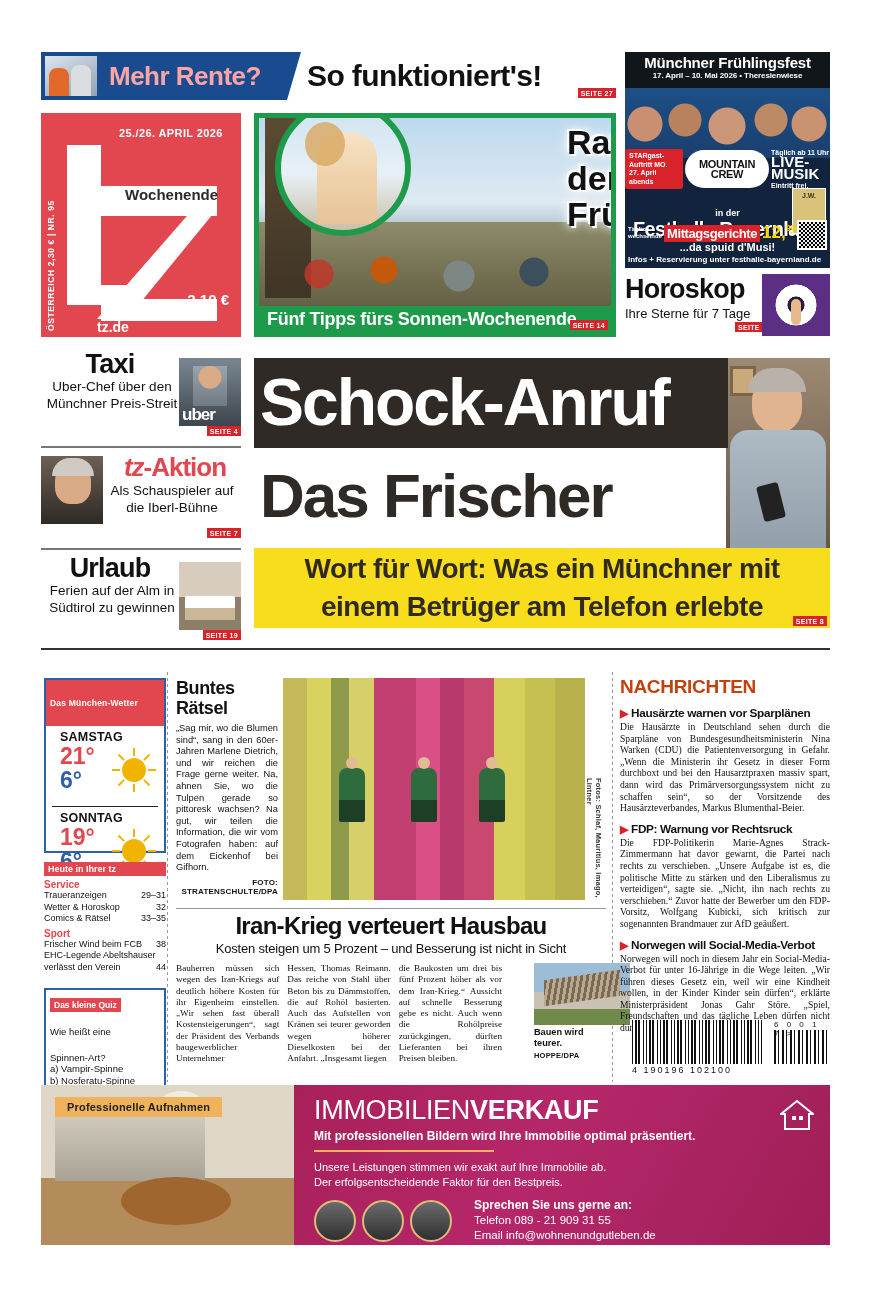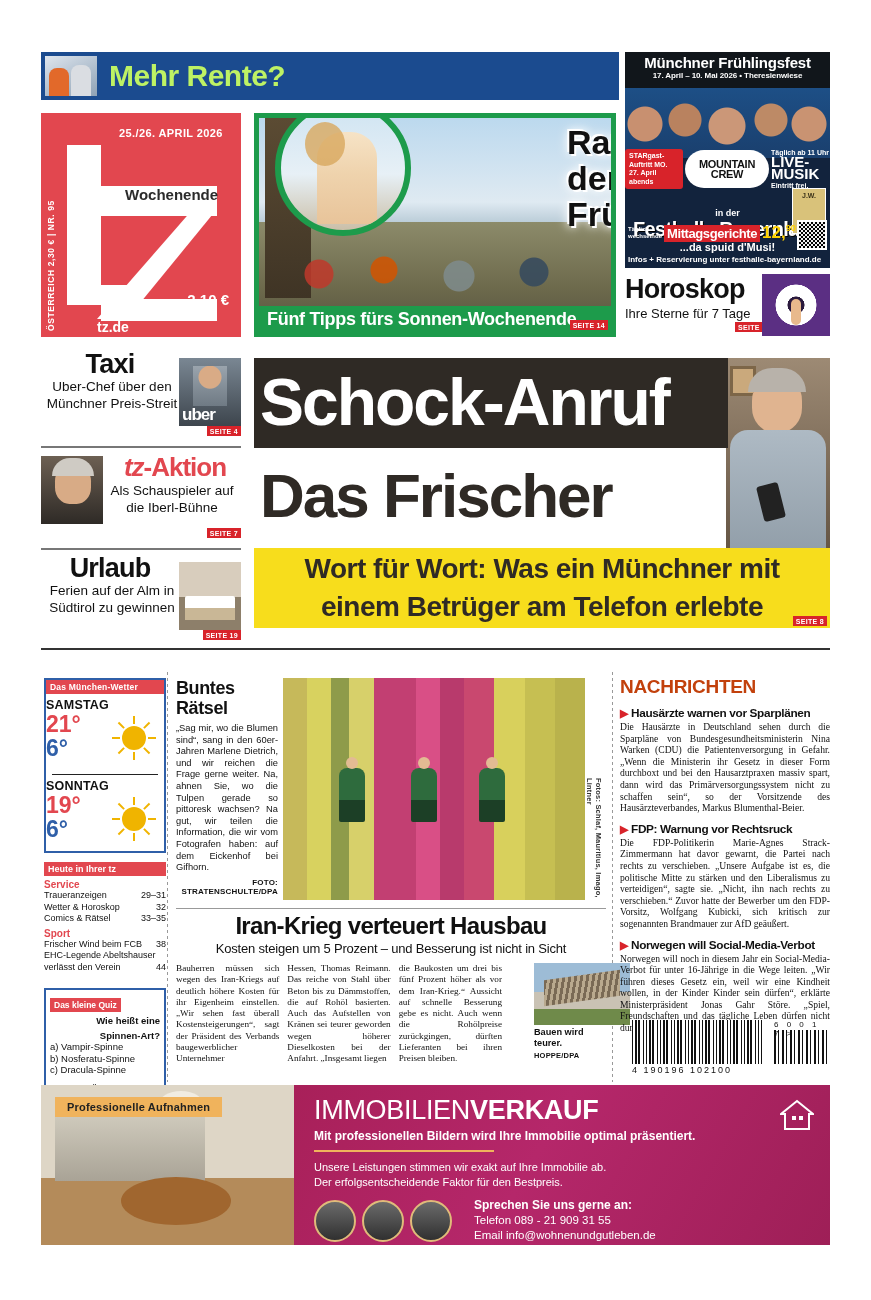--- a/index.html
+++ b/index.html
@@ -34,21 +34,21 @@
   }
   .banner-thumb::before{
     content:""; position:absolute; left:4px; top:12px; width:20px; height:28px;
     border-radius:8px 8px 0 0; background:#e2692a;
   }
   .banner-thumb::after{
     content:""; position:absolute; left:26px; top:9px; width:20px; height:31px;
     border-radius:8px 8px 0 0; background:#dadde2;
   }
   .banner-left {
-    color: #bef264; font-weight: bold; font-size: 30px; letter-spacing: -0.5px;
+    color: #fca5a5; font-weight: bold; font-size: 26px; letter-spacing: -0.5px;
     margin-left: 12px; white-space: nowrap;
   }
   .banner-white {
     position: absolute; right: 0; top: 0; height: 48px; width: 332px;
     background: #fff;
     clip-path: polygon(14px 0, 100% 0, 100% 100%, 0 100%);
     display: flex; align-items: center;
   }
   .banner-right {
     color: #111; font-weight: bold; font-size: 30px; letter-spacing: -0.6px;
@@ -369,23 +369,23 @@
   .vdash-2 { position: absolute; left: 612px; top: 672px; width: 1px; height: 410px;
              background: repeating-linear-gradient(#999 0 3px, transparent 3px 6px); }
 
   
   .wx {
     position: absolute; left: 44px; top: 678px; width: 122px; height: 175px;
     border: 2px solid #2f5fa8; background: #fff;
   }
   .wx-head {
     background: #e2474f; color: #fff; font-size: 8.5px; font-weight: bold;
-    padding: 2px 4px; letter-spacing: .2px;
-  }
-  .wx-day { padding: 4px 6px 2px 0; position: relative; height: 80px; }
+    padding: 18px 4px; letter-spacing: .2px;
+  }
+  .wx-day { padding: 4px 6px 2px 14px; position: relative; height: 80px; }
   .wx-name { font-size: 12.5px; font-weight: bold; letter-spacing: .2px; }
   .wx-hi { font-size: 23px; color: #e2474f; font-weight: bold; line-height: 24px; }
   .wx-lo { font-size: 23px; color: #2f5fa8; font-weight: bold; line-height: 24px; }
   .wx-sep { height: 1px; background: #222; margin: 0 6px; }
   .sun {
     position: absolute; right: 8px; top: 22px; width: 44px; height: 44px;
   }
   .sun .disc {
     position: absolute; left: 10px; top: 10px; width: 24px; height: 24px;
     border-radius: 50%; background: #f0b400;
@@ -407,21 +407,21 @@
 
   
   .quiz {
     position: absolute; left: 44px; top: 988px; width: 122px;
     border: 2px solid #2f5fa8; padding: 4px;
   }
   .quiz-head {
     background: #e2474f; color: #fff; font-size: 8.5px; font-weight: bold;
     padding: 2px 4px; display: inline-block;
   }
-  .quiz-q { font-size: 9.5px; font-weight: bold; line-height: 11.5px; margin-top: 3px; text-align: right; }
+  .quiz-q { font-size: 9.5px; font-weight: normal; line-height: 11.5px; margin-top: 14px; }
   .quiz-a { font-size: 9.5px; line-height: 11.5px; }
   .quiz-sol { font-size: 8px; font-weight: bold; text-align: right; margin-top: 8px; letter-spacing: .2px; }
 
   
   .br { position: absolute; left: 176px; top: 678px; width: 102px; }
   .br-title { font-size: 18px; font-weight: bold; line-height: 20px; letter-spacing: -.4px; }
   .br-body { font-size: 9.3px; line-height: 11.6px; text-align: justify; margin-top: 5px;
              hyphens: auto; }
   .br-credit { font-size: 8px; font-weight: bold; text-align: right; margin-top: 4px; letter-spacing: .2px; }
 
@@ -557,20 +557,24 @@
   }
 </style>
 </head>
 <body>
 
 <div class="page">
 
   <div class="banner">
     <div class="banner-thumb"></div>
     <div class="banner-left">Mehr Rente?</div>
+    <div class="banner-white">
+      <div class="banner-right">So funktioniert's!</div>
+      <span class="seite banner-seite">SEITE 27</span>
+    </div>
   </div>
 
   <div class="logo-box">
     <div class="logo-side">ÖSTERREICH 2,30 € | NR. 95</div>
     <div class="logo-t"></div>
     <div class="logo-t-arm"></div>
     <div class="logo-t-foot"></div>
     <div class="logo-z-top"></div>
     <div class="logo-z-diag"></div>
     <div class="logo-z-bot"></div>

